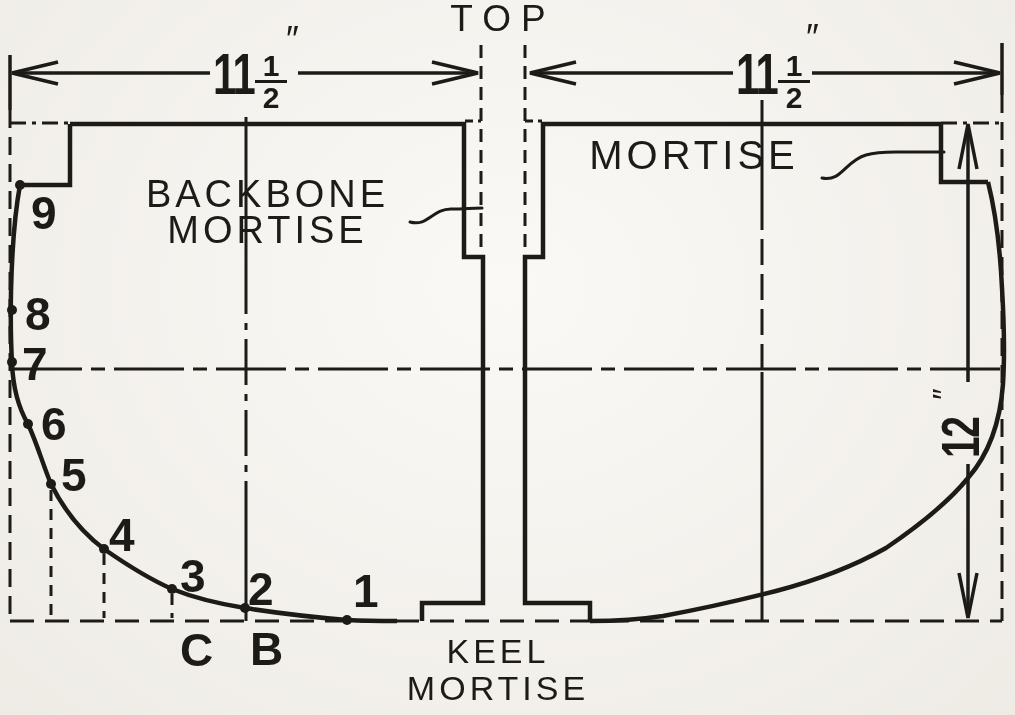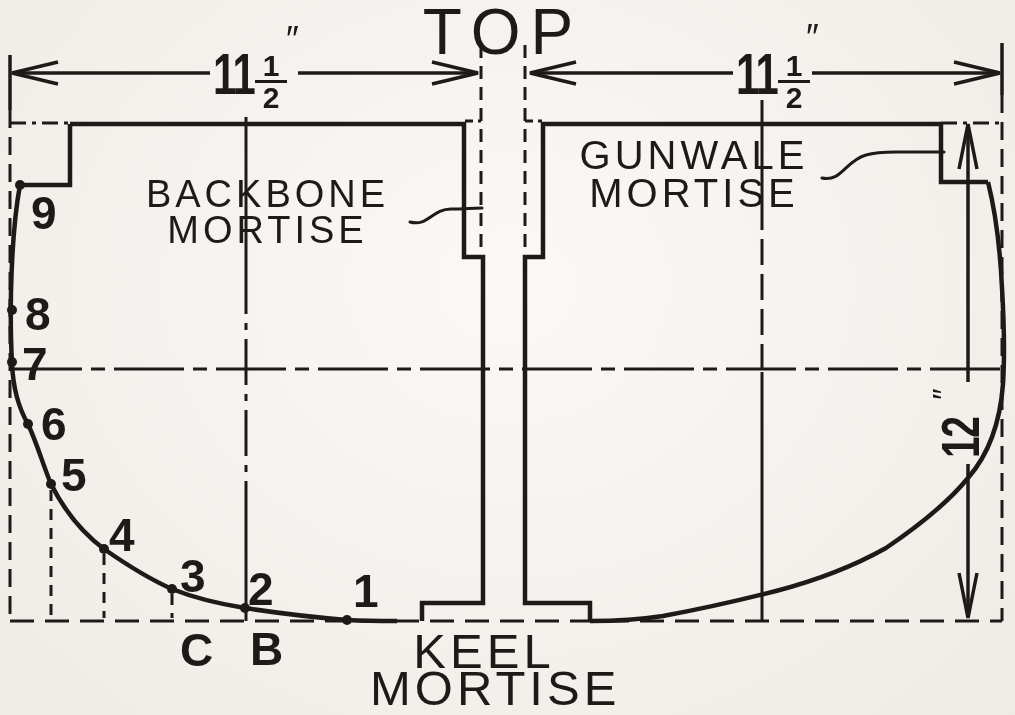--- a/index.html
+++ b/index.html
@@ -26,21 +26,21 @@
   .frac .num{display:block;font-size:30px;line-height:27px;border-bottom:3.5px solid var(--ink);padding-bottom:1px;}
   .frac .den{display:block;font-size:30px;line-height:29px;}
   .prime{font-size:36px;font-weight:400;}
   .vdim{
     position:absolute;left:916px;top:384px;width:88px;height:78px;
     transform:rotate(-90deg);
     display:flex;align-items:center;justify-content:center;gap:2px;
   }
   .vdim .dim-whole{font-size:54px;}
   .vdim .prime{font-size:32px;position:relative;top:-16px;}
-  .title-top{font-size:64px;letter-spacing:10px;font-weight:400;text-align:center;}
+  .title-top{font-size:37px;letter-spacing:10px;font-weight:400;text-align:center;}
   .two-line{display:block;}
 </style>
 </head>
 <body>
 
 <div class="page">
 
   <svg class="lines" width="1015" height="715" viewBox="0 0 1015 715" fill="none" stroke="var(--ink)">
 
     <line x1="10" y1="110" x2="10" y2="621" stroke-width="3" stroke-dasharray="18 9"></line>
@@ -154,25 +154,24 @@
     <span class="dim-whole">12</span>
     <span class="prime">″</span>
   </div>
 
   <div class="lab caps" style="left:115px;top:176px;width:305px;font-size:38px;">
     <span class="two-line" style="line-height:36px;">BACKBONE</span>
     <span class="two-line" style="line-height:36px;">MORTISE</span>
   </div>
 
   <div class="lab caps" style="left:553px;top:136px;width:282px;font-size:40px;">
-    <span class="two-line" style="line-height:38px;">GUNWALE</span>
     <span class="two-line" style="line-height:38px;">MORTISE</span>
   </div>
 
-  <div class="lab caps" style="left:370px;top:633px;width:228px;font-size:49px;">
+  <div class="lab caps" style="left:384px;top:633px;width:228px;font-size:34px;">
     <span class="two-line" style="line-height:37px;">KEEL</span>
     <span class="two-line" style="line-height:37px;">MORTISE</span>
   </div>
 
   <div class="lab digit" style="left:31px;top:190px;">9</div>
   <div class="lab digit" style="left:25px;top:291px;">8</div>
   <div class="lab digit" style="left:22px;top:341px;">7</div>
   <div class="lab digit" style="left:41px;top:401px;">6</div>
   <div class="lab digit" style="left:61px;top:452px;">5</div>
   <div class="lab digit" style="left:109px;top:512px;">4</div>

